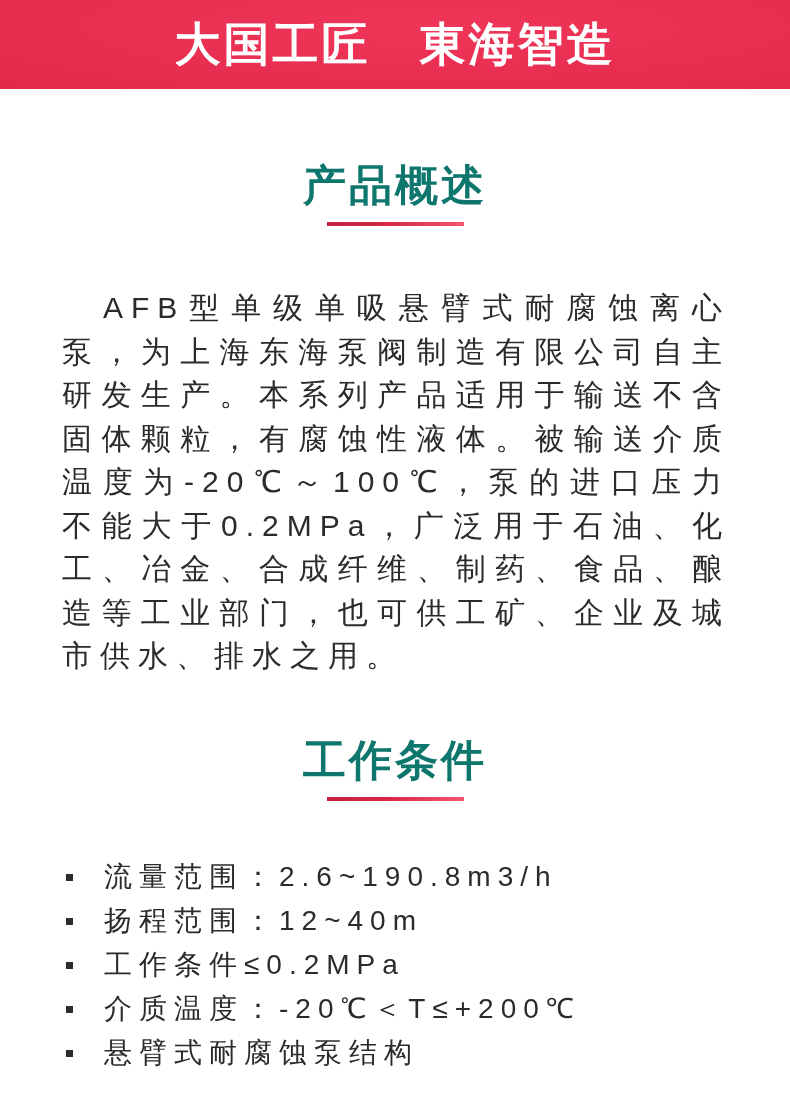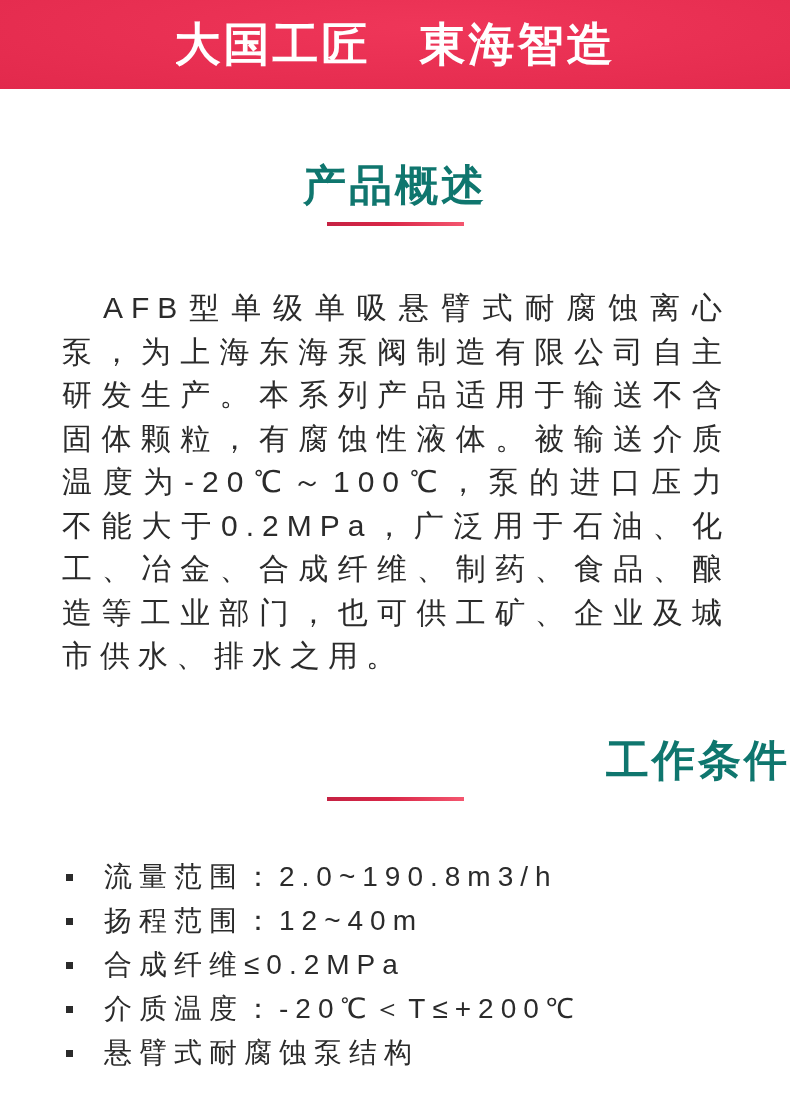--- a/index.html
+++ b/index.html
@@ -37,21 +37,21 @@
   .sec-title {
     margin: 0;
     text-align: center;
     font-size: 43px;
     line-height: 48px;
     font-weight: bold;
     color: #0f766e;
     letter-spacing: 3px;
   }
   .sec-overview .sec-title { margin-top: 72px; }
-  .sec-conditions .sec-title { margin-top: 58px; text-align: right; }
+  .sec-conditions .sec-title { margin-top: 58px; }
   .title-underline {
     width: 137px;
     height: 4px;
     margin: 13px auto 0;
     background: linear-gradient(90deg, #c52243 0%, #d92647 45%, #f4566f 100%);
   }
   
   .para {
     margin: 60px 60px 0 62px;
     font-size: 30px;
@@ -100,29 +100,29 @@
     <div class="title-underline"></div>
     <p class="para">AFB型单级单吸悬臂式耐腐蚀离心泵，为上海东海泵阀制造有限公司自主研发生产。本系列产品适用于输送不含固体颗粒，有腐蚀性液体。被输送介质温度为-20℃～100℃，泵的进口压力不能大于0.2MPa，广泛用于石油、化工、冶金、合成纤维、制药、食品、酿造等工业部门，也可供工矿、企业及城市供水、排水之用。</p>
   </section>
 
   <section class="sec-conditions">
     <h2 class="sec-title">工作条件</h2>
     <div class="title-underline"></div>
     <ul class="cond-list">
       <li>
         <span class="bullet-dot"></span>
-        <span>流量范围：2.0~190.8m3/h</span>
+        <span>流量范围：2.6~190.8m3/h</span>
       </li>
       <li>
         <span class="bullet-dot"></span>
         <span>扬程范围：12~40m</span>
       </li>
       <li>
         <span class="bullet-dot"></span>
-        <span>合成纤维≤0.2MPa</span>
+        <span>工作条件≤0.2MPa</span>
       </li>
       <li>
         <span class="bullet-dot"></span>
         <span>介质温度：-20℃＜T≤+200℃</span>
       </li>
       <li>
         <span class="bullet-dot"></span>
         <span>悬臂式耐腐蚀泵结构</span>
       </li>
     </ul>

